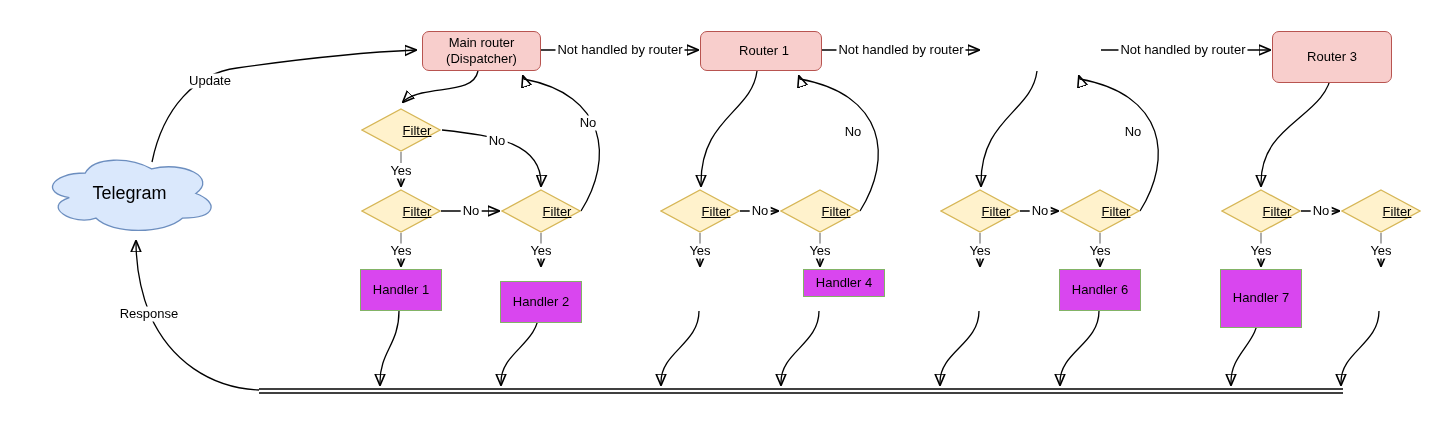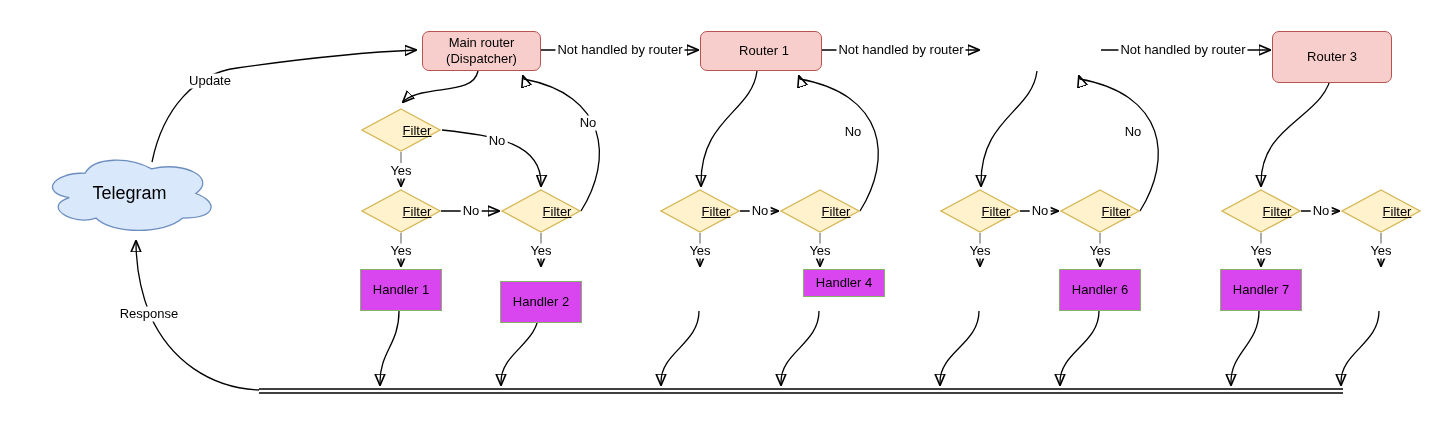--- a/index.html
+++ b/index.html
@@ -164,21 +164,21 @@
   </div>
   <div class="node handler" style="left:500px;top:281px;width:82px;height:42px;">
     <span>Handler 2</span>
   </div>
   <div class="node handler" style="left:779px;top:269px;width:82px;height:28px;margin-left:24px;">
     <span>Handler 4</span>
   </div>
   <div class="node handler" style="left:1059px;top:269px;width:82px;height:42px;">
     <span>Handler 6</span>
   </div>
-  <div class="node handler" style="left:1220px;top:269px;width:82px;height:42px;">
+  <div class="node handler" style="left:1220px;top:269px;width:82px;height:59px;">
     <span>Handler 7</span>
   </div>
 
   <span class="elabel" style="left:210px;top:81px;">Update</span>
   <span class="elabel" style="left:149px;top:314px;">Response</span>
   <span class="elabel" style="left:620px;top:50px;">Not handled by router</span>
   <span class="elabel" style="left:901px;top:50px;">Not handled by router</span>
   <span class="elabel" style="left:1183px;top:50px;">Not handled by router</span>
 
   <span class="elabel" style="left:497px;top:141px;">No</span>

